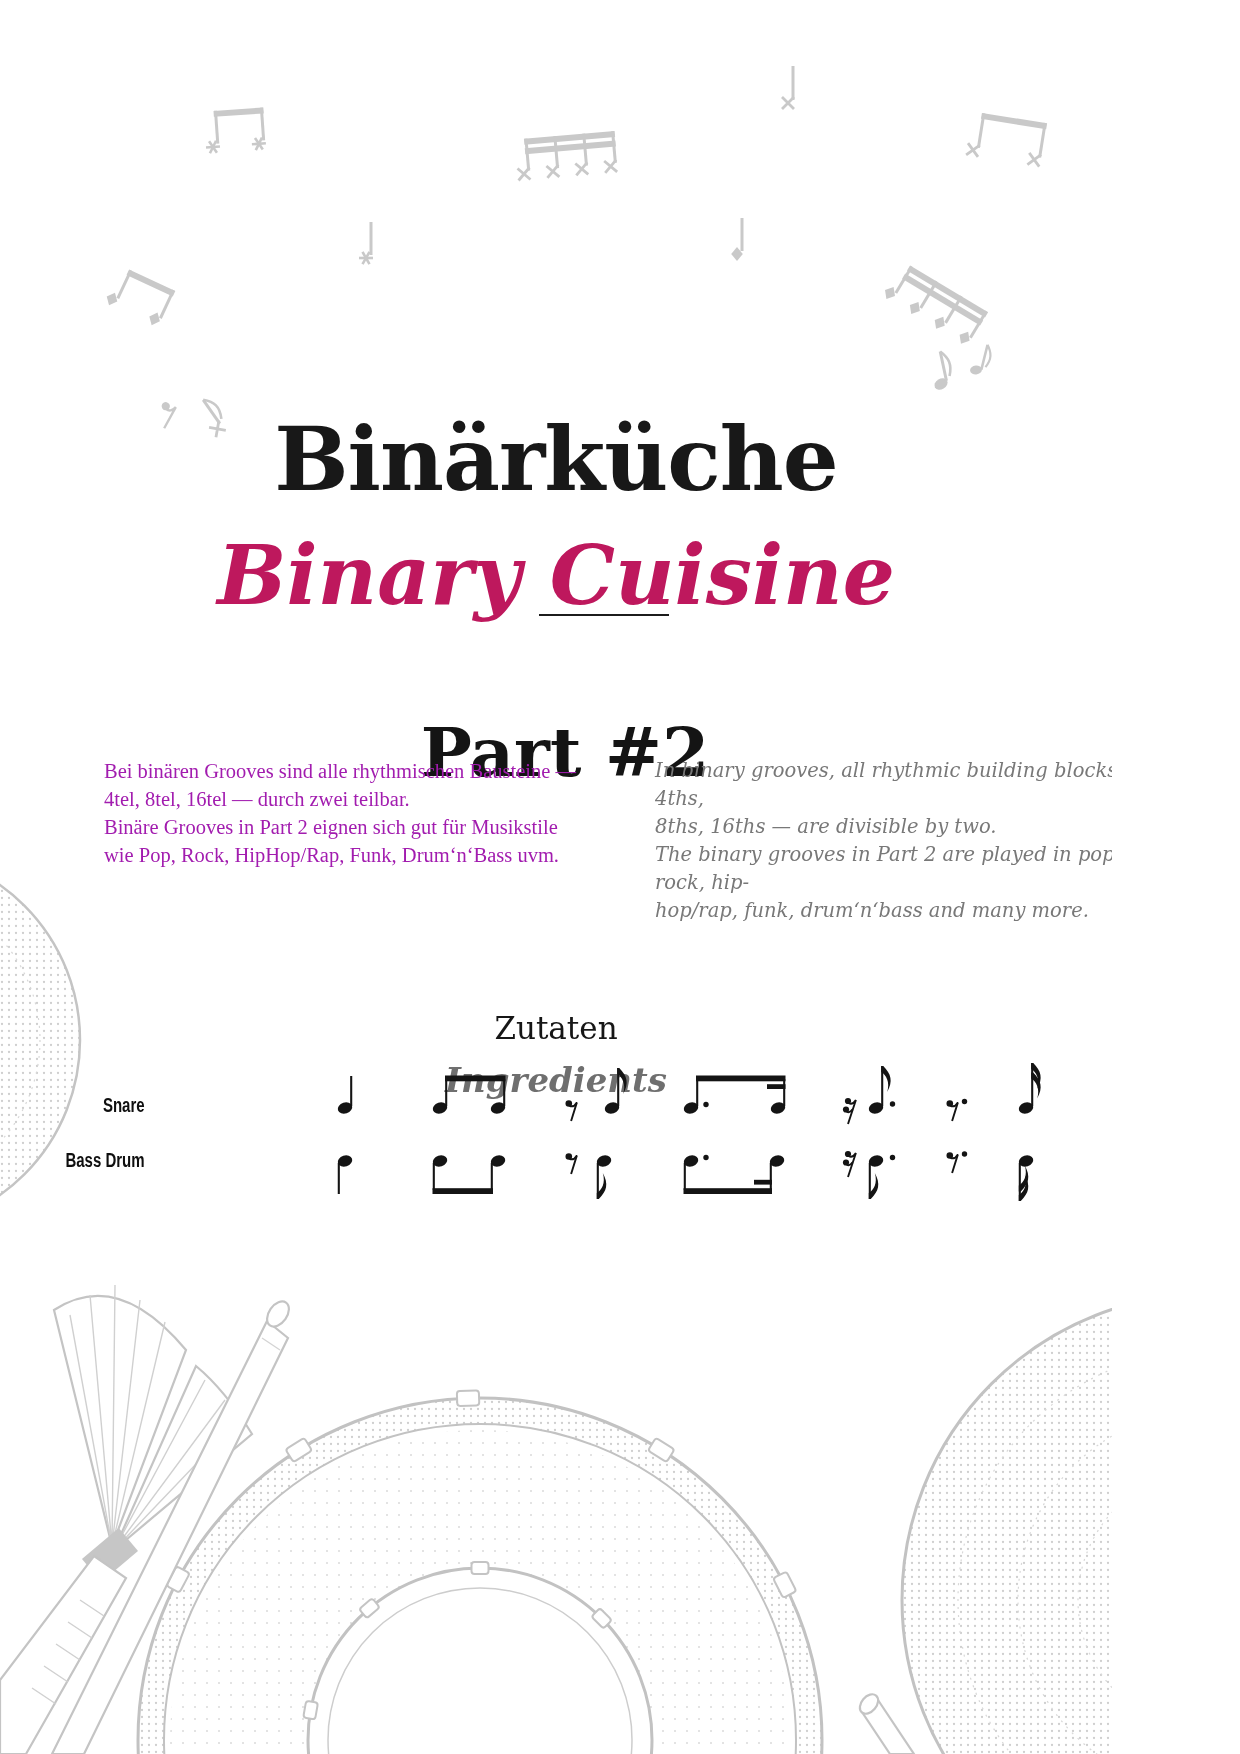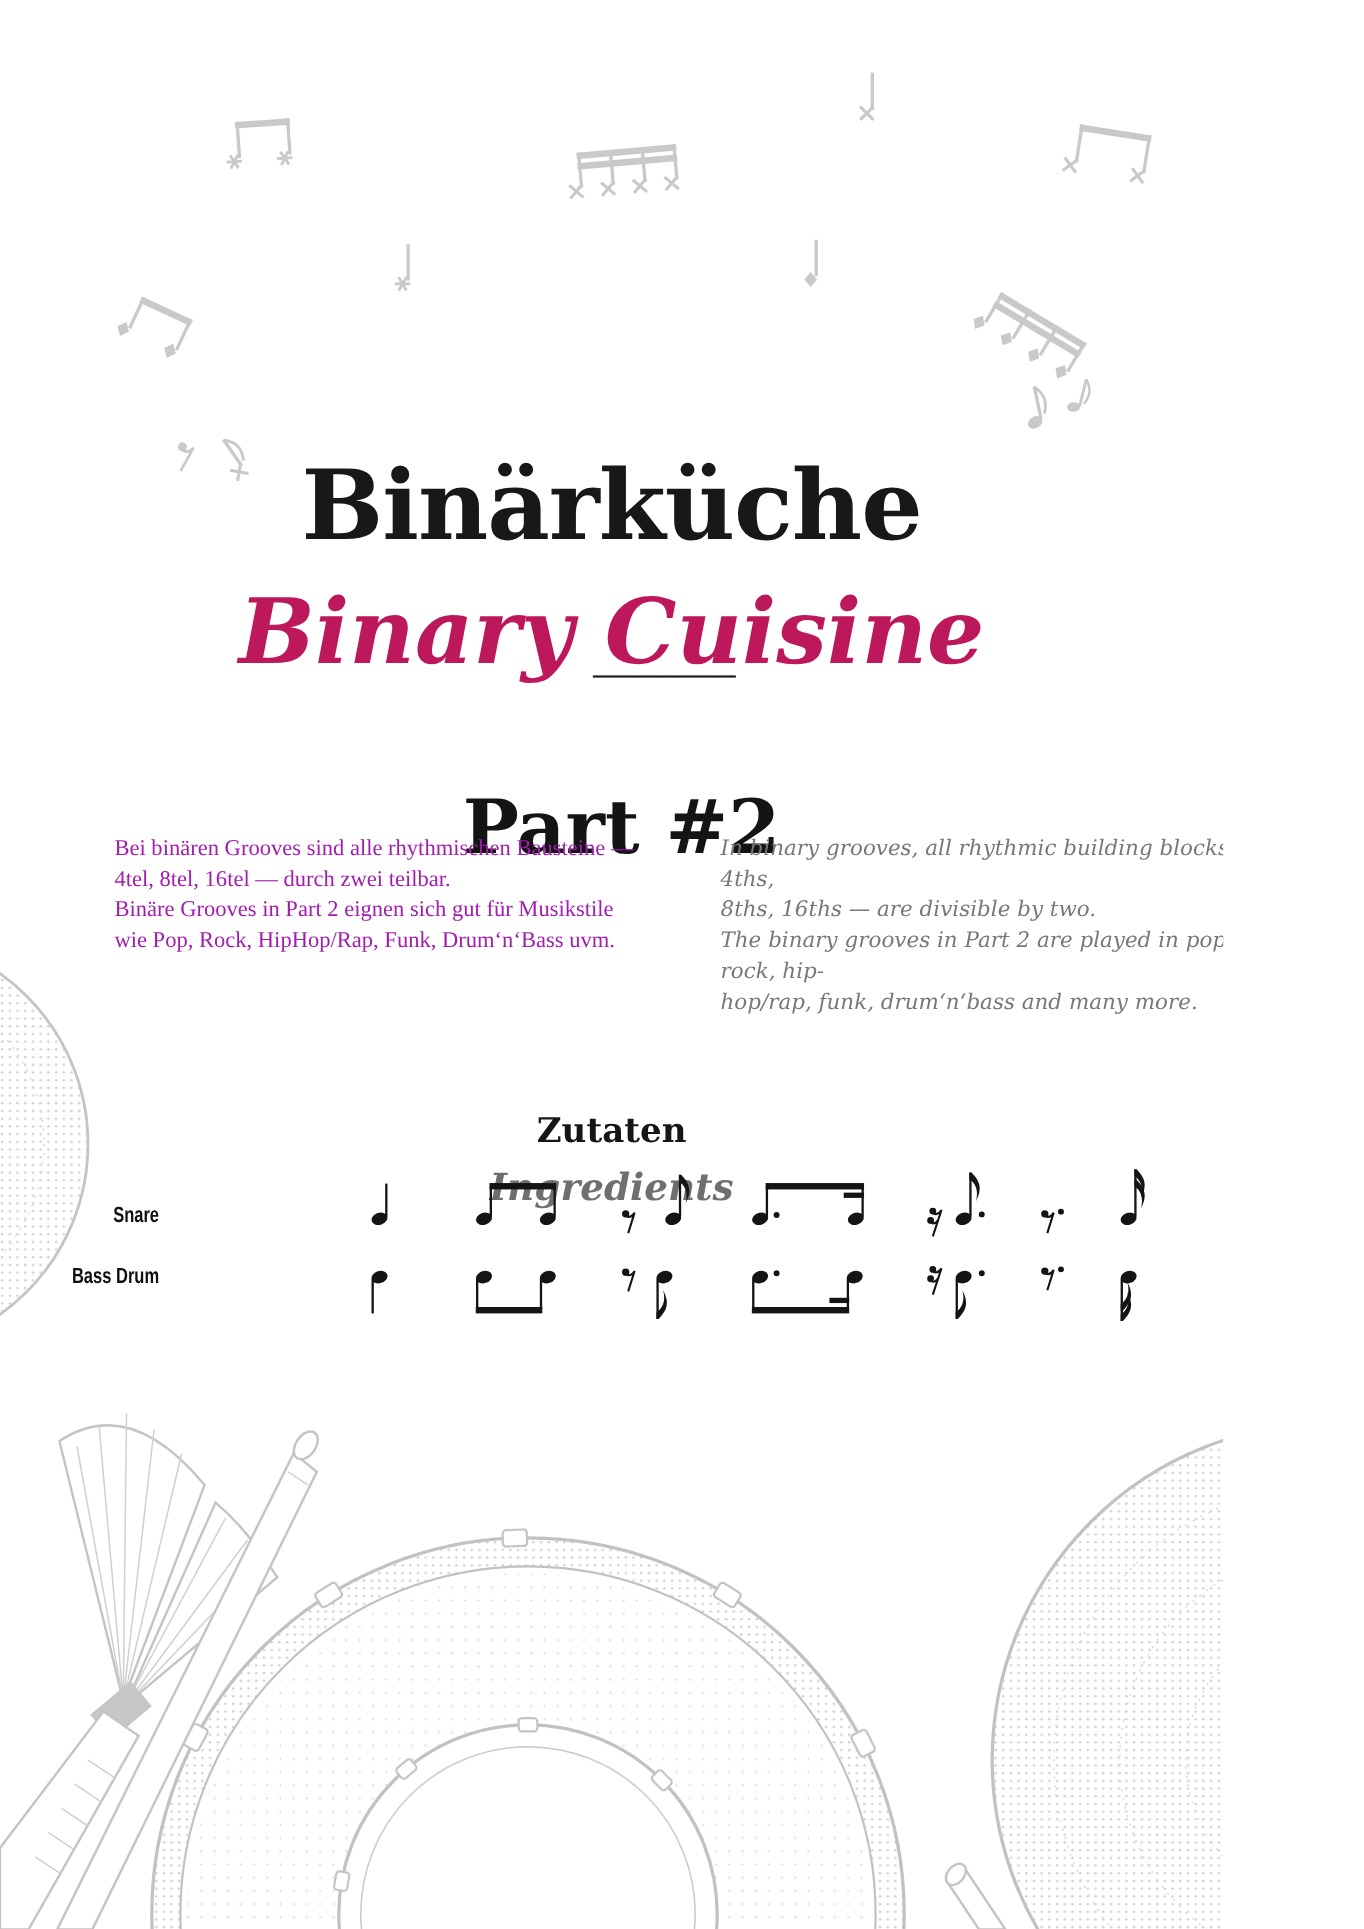--- a/index.html
+++ b/index.html
@@ -15,21 +15,21 @@
   .divider{position:absolute;left:539px;top:614px;width:130px;height:2px;background:#1c1c1c;}
   .part{position:absolute;left:0;right:0;top:650px;text-align:center;
     font-family:"DejaVu Serif",serif;font-weight:700;font-size:68px;line-height:1;color:#141414;margin-left:18px;}
   .intro{position:absolute;top:757px;left:104px;width:1060px;display:flex;}
   .intro p{margin:0;white-space:pre-line;}
   .intro .de{width:520px;font-size:20.5px;line-height:28px;color:#a21caf;
     font-family:"Liberation Serif",serif;}
   .intro .en{margin-left:31px;width:500px;font-size:19.5px;line-height:28px;color:#787878;
     font-family:"DejaVu Serif",serif;font-style:italic;}
   .zutaten-de{position:absolute;left:0;right:0;top:970px;text-align:center;
-    font-family:"DejaVu Serif",serif;font-weight:700;font-size:31px;line-height:1.1;color:#161616;}
+    font-family:"DejaVu Serif",serif;font-weight:400;font-size:31px;line-height:1.1;color:#161616;}
   .zutaten-en{position:absolute;left:0;right:0;top:1005px;text-align:center;
     font-family:"DejaVu Serif",serif;font-weight:700;font-style:italic;font-size:34px;
     line-height:1.1;color:#6f6f6f;}
   .row-label{position:absolute;right:967px;font-family:"Liberation Sans",sans-serif;
     font-weight:700;font-size:20px;line-height:22px;color:#0f0f0f;white-space:nowrap;
     transform:scaleX(0.75);transform-origin:100% 50%;}
   .row-label.snare{top:1094px;}
   .row-label.bass{top:1149px;}
 </style>
 </head>

